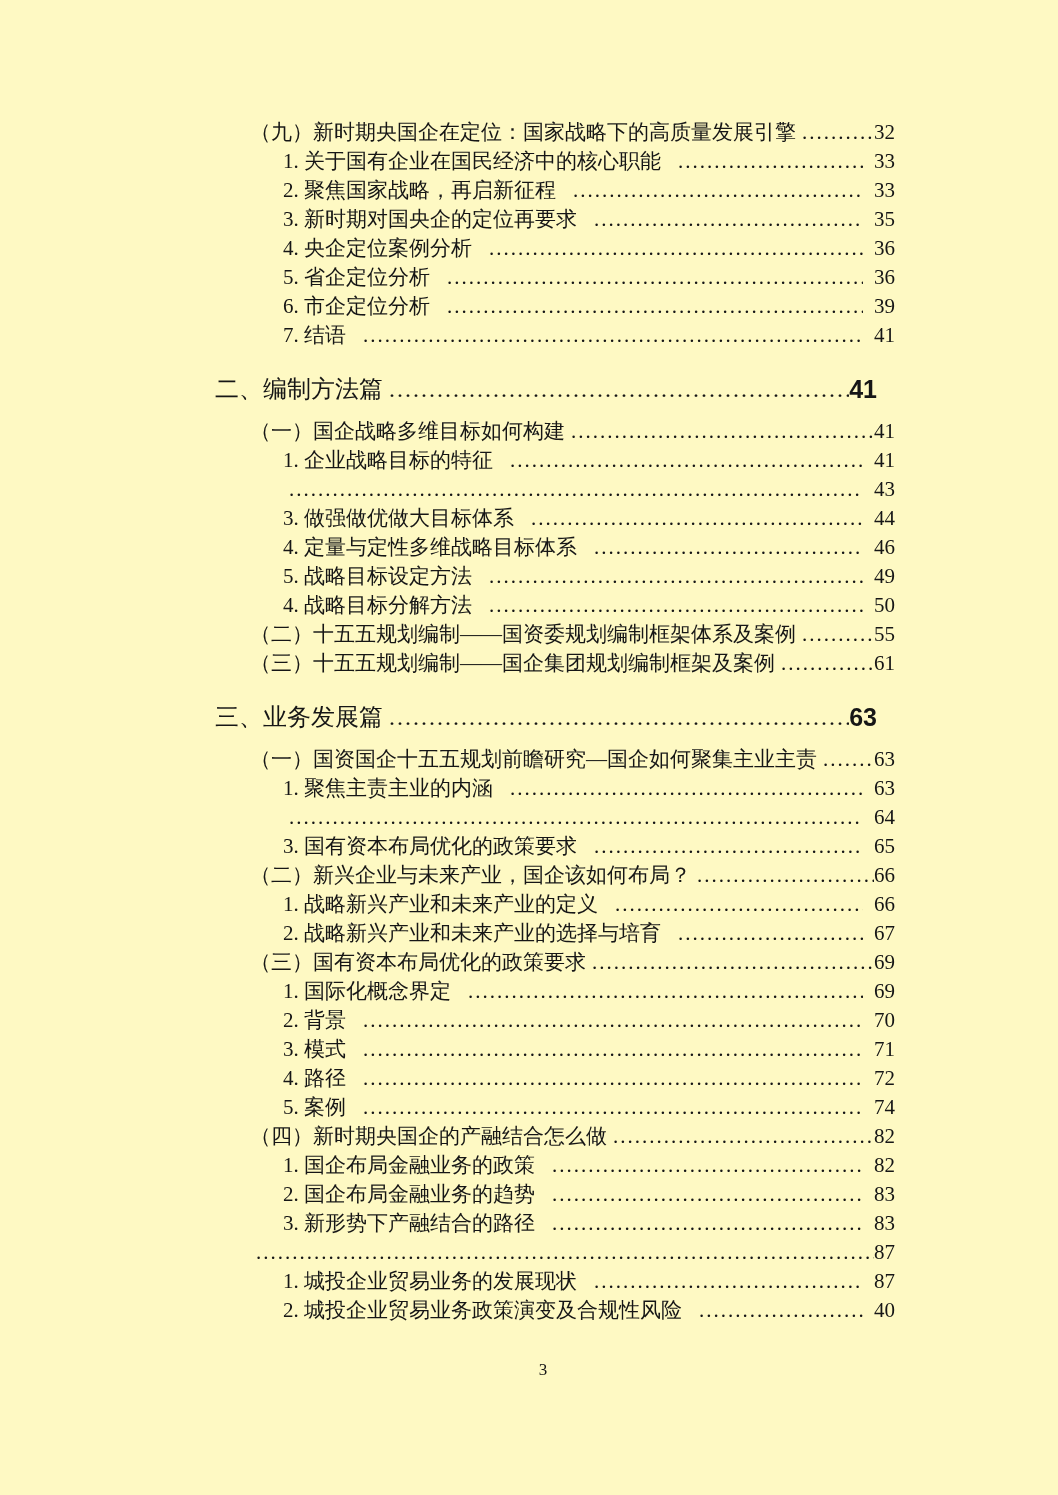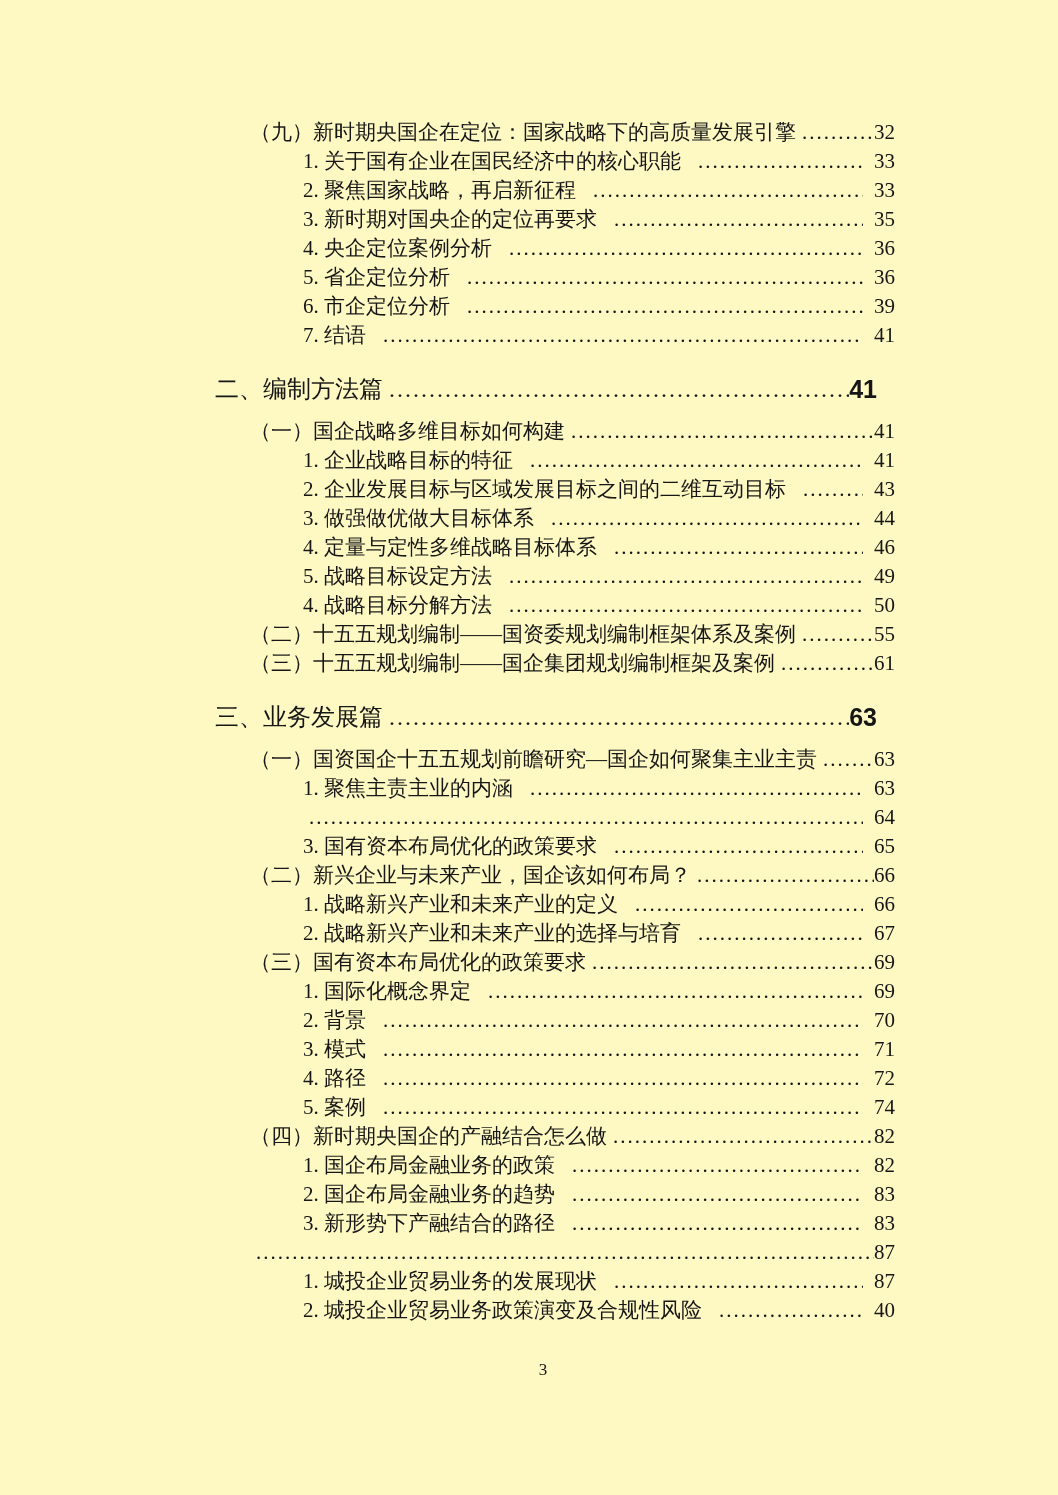--- a/index.html
+++ b/index.html
@@ -42,21 +42,21 @@
     font-size: 24px;
     line-height: 34px;
     margin: 22px 18px 11px 0;
   }
   .l1 .page-num {
     font-family: "Liberation Sans", "DejaVu Sans", sans-serif;
     font-weight: 700;
     font-size: 25px;
   }
   .l2 { margin-left: 35px; }
-  .l3 { margin-left: 88px; gap: 11px; }
+  .l3 { margin-left: 68px; gap: 11px; }
 
   .footer-pagenum {
     position: absolute;
     left: 543px;
     top: 1358px;
     transform: translateX(-50%);
     font-size: 17px;
     line-height: 24px;
   }
 </style>
@@ -114,21 +114,20 @@
         <span class="label">（一）国企战略多维目标如何构建</span>
         <span class="leader">................................................................................................................................................................................................................................................</span>
         <span class="page-num">41</span>
       </div>
       <div class="toc-row l3">
         <span class="label">1. 企业战略目标的特征</span>
         <span class="leader">................................................................................................................................................................................................................................................</span>
         <span class="page-num">41</span>
       </div>
       <div class="toc-row l3">
-        <span class="label">2. 企业发展目标与区域发展目标之间的二维互动目标</span>
         <span class="leader">................................................................................................................................................................................................................................................</span>
         <span class="page-num">43</span>
       </div>
       <div class="toc-row l3">
         <span class="label">3. 做强做优做大目标体系</span>
         <span class="leader">................................................................................................................................................................................................................................................</span>
         <span class="page-num">44</span>
       </div>
       <div class="toc-row l3">
         <span class="label">4. 定量与定性多维战略目标体系</span>

